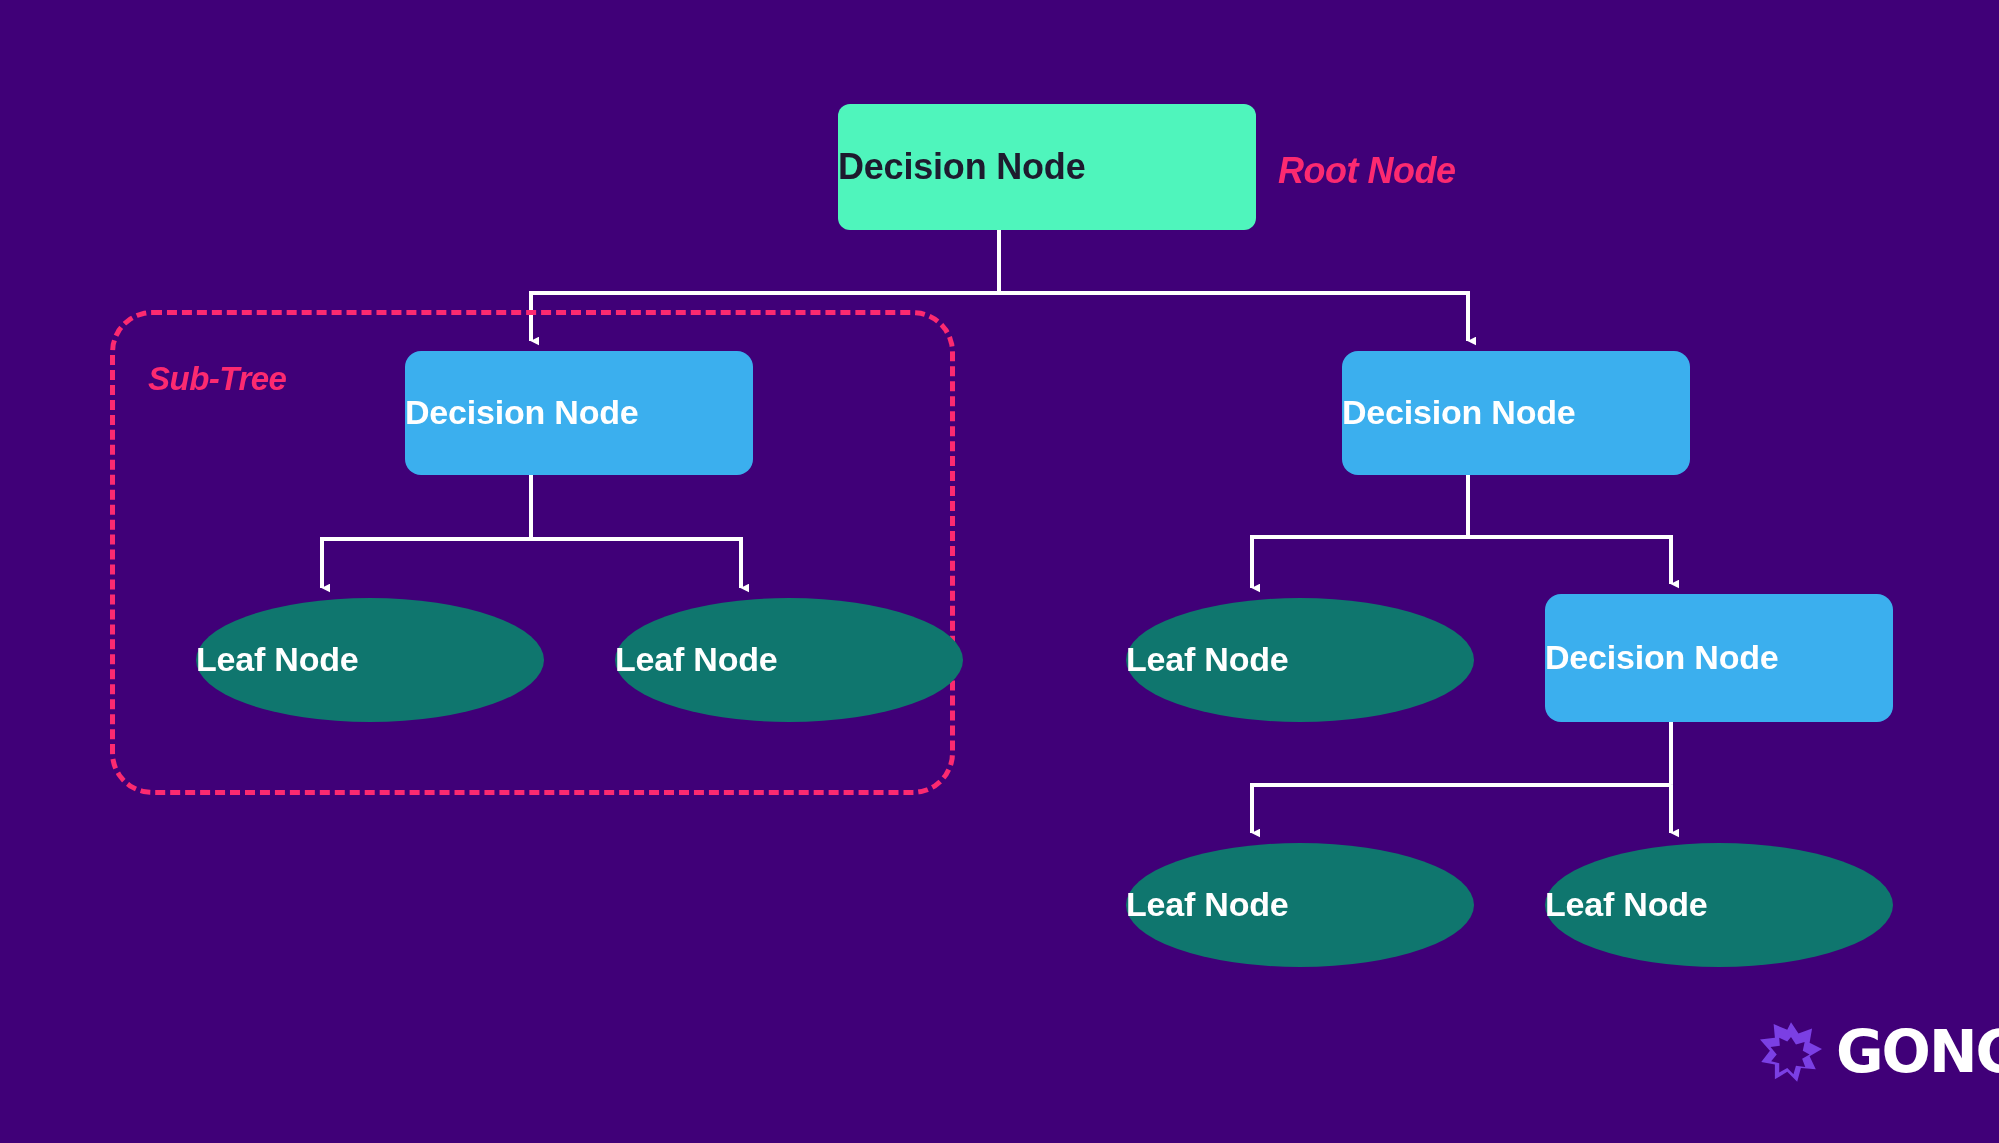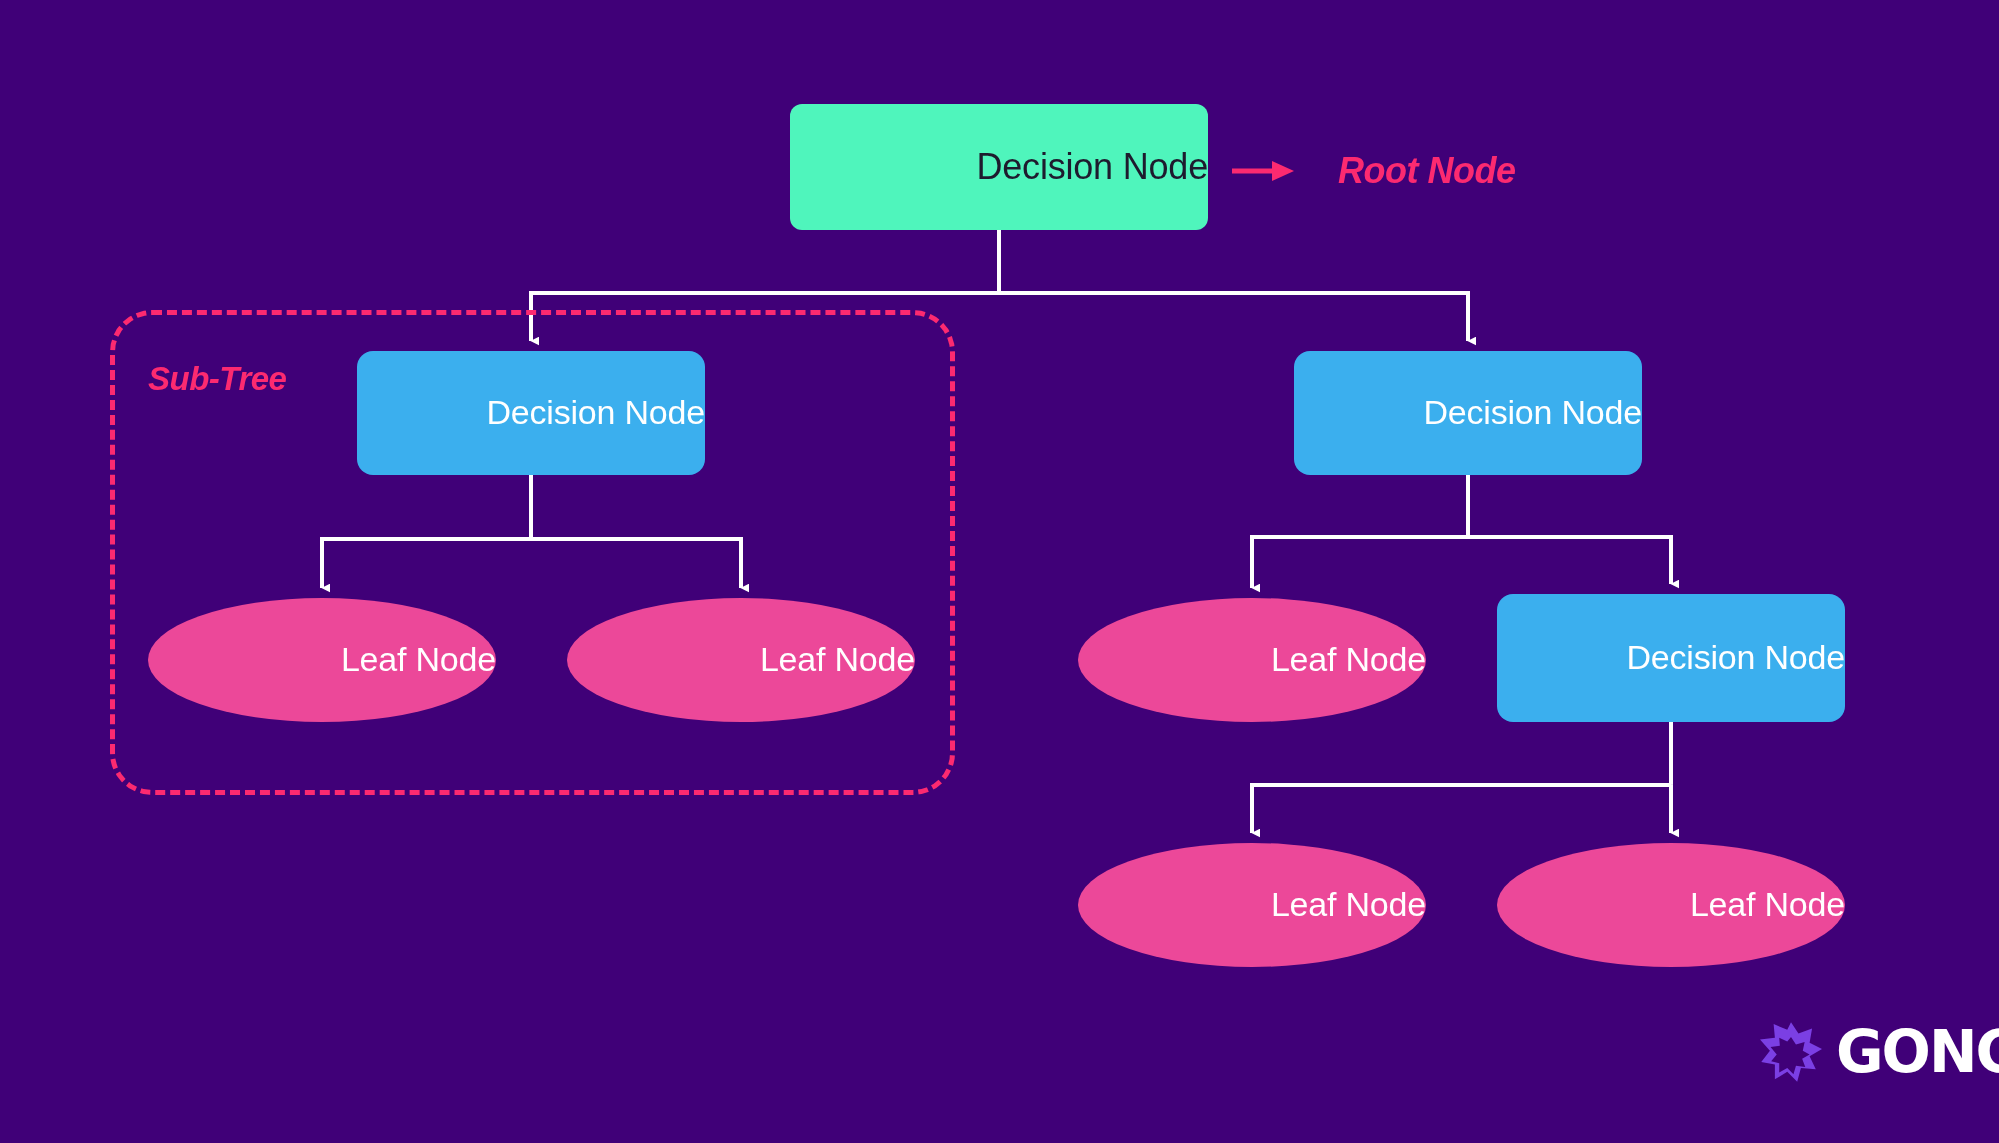--- a/index.html
+++ b/index.html
@@ -22,42 +22,43 @@
     left: 0;
     top: 0;
     width: 1999px;
     height: 1143px;
     pointer-events: none;
   }
   .node {
     position: absolute;
     display: flex;
     align-items: center;
-    justify-content: flex-end;
+    justify-content: flex-start;
     box-sizing: border-box;
     text-align: center;
-    font-weight: normal;
+    font-weight: bold;
     letter-spacing: -0.2px;
     line-height: 1.1;
     z-index: 3;
+    margin-left: 48px;
   }
   .node-root {
     background: #4FF5BC;
     color: #1E1B2E;
     border-radius: 12px;
     font-size: 36px;
   }
   .node-decision {
     background: #3BAFEE;
     color: #FFFFFF;
     border-radius: 16px;
     font-size: 34px;
   }
   .node-leaf {
-    background: #ec4899;
+    background: #0f766e;
     color: #FFFFFF;
     border-radius: 50%;
     font-size: 34px;
   }
   .subtree-box {
     position: absolute;
     box-sizing: border-box;
     border: 5px dashed #FC2A70;
     border-radius: 42px;
     z-index: 1;
@@ -126,21 +127,21 @@
         <path d="M 1468 536.88 L 1671 536.88 L 1671 584" marker-end="url(#arrowhead)"></path>
         <path d="M 1671 722 L 1671 784.92"></path>
         <path d="M 1671 784.92 L 1252 784.92 L 1252 833" marker-end="url(#arrowhead)"></path>
         <path d="M 1671 784.92 L 1671 784.92 L 1671 833" marker-end="url(#arrowhead)"></path>
       </g>
   </svg>
 
   <div class="subtree-box" style="left: 110px; top: 310px; width: 845px; height: 485px;"></div>
   <div class="subtree-label" style="left: 148px; top: 360px;">Sub-Tree</div>
 
-  <div class="root-callout" style="left: 1232px; top: 150px; gap: 44px;">
+  <div class="root-callout" style="left: 1172px; top: 150px; gap: 44px;">
     <svg width="62" height="26" viewBox="0 0 62 26">
       <line x1="0" y1="13" x2="44" y2="13" stroke="#FC2A70" stroke-width="5"></line>
       <polygon points="40,3 62,13 40,23" fill="#FC2A70"></polygon>
     </svg>
     <span class="root-callout-label">Root Node</span>
   </div>
 
   <div id="nodes-layer">
       <div class="node node-root" style="left: 790px; top: 104px; width: 418px; height: 126px;">
         <span>Decision Node</span>

